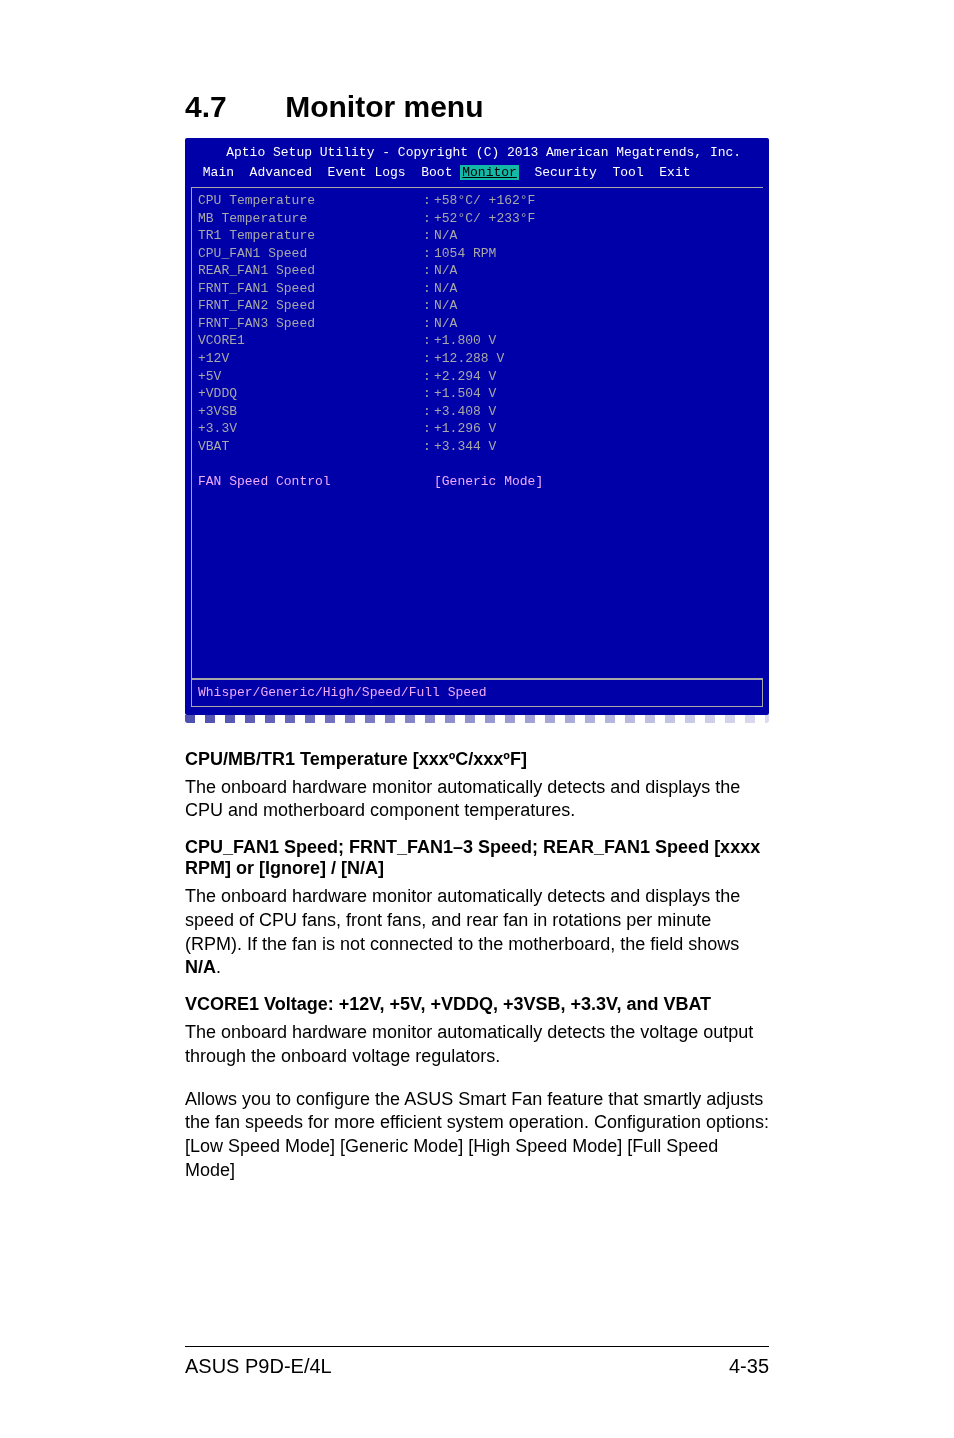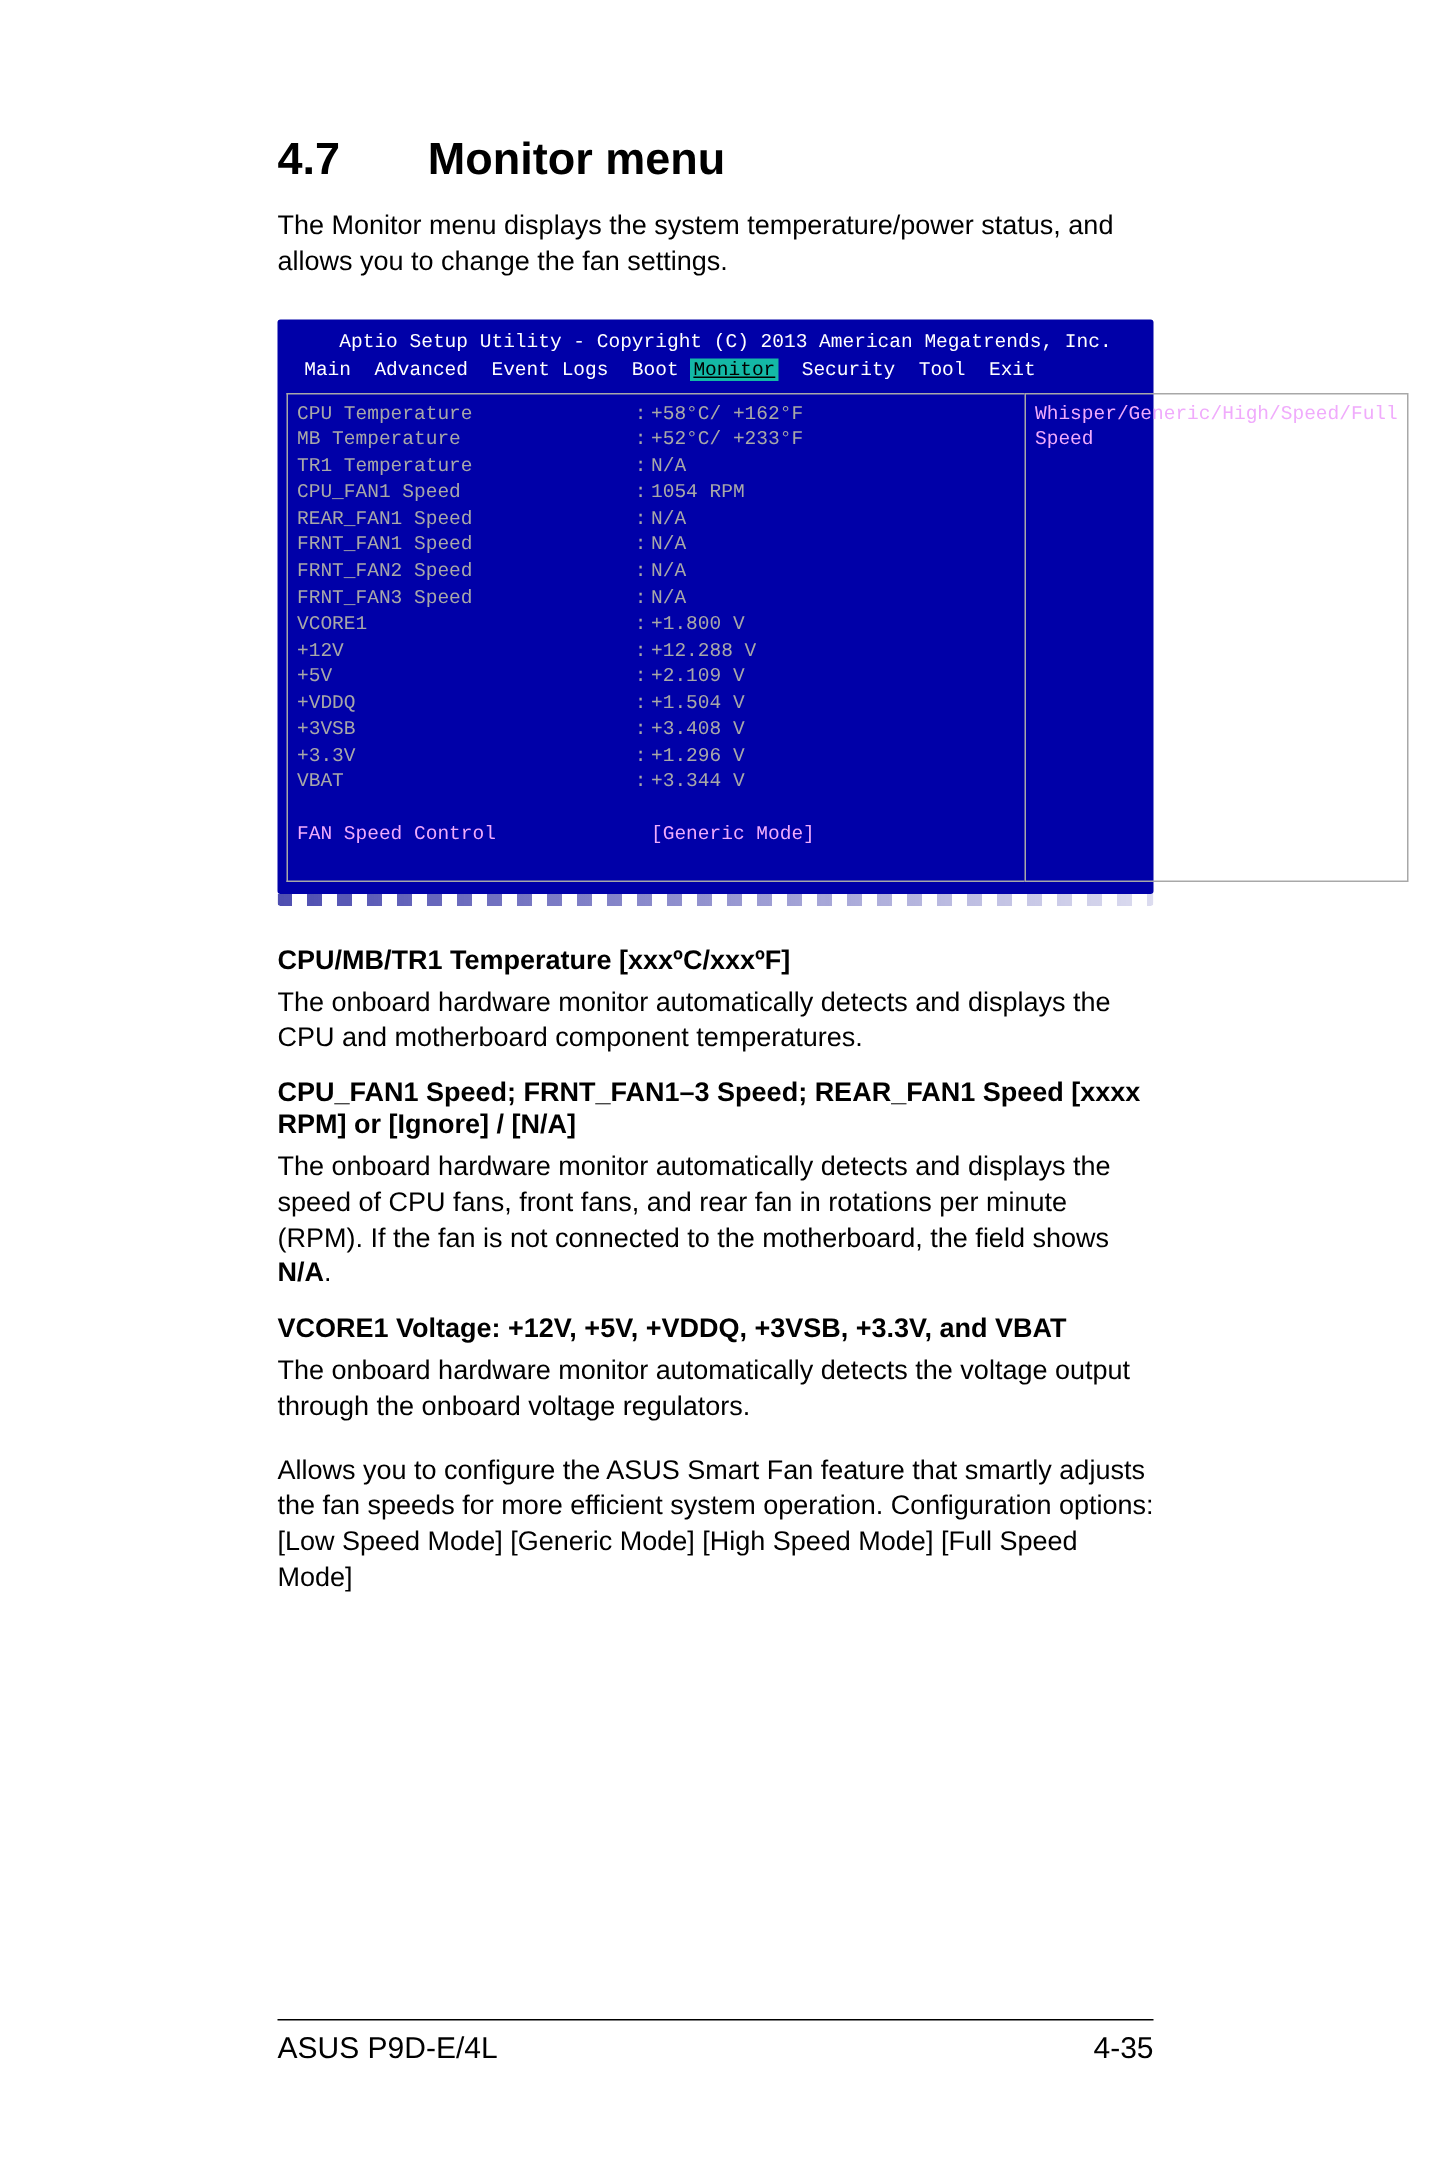--- a/index.html
+++ b/index.html
@@ -59,20 +59,21 @@
   }
   .bios-tabs .tab-sel {
     background: #14b8a6;
     color: #000000;
     padding: 0 2px;
     text-decoration: underline;
   }
   .bios-body {
     display: flex;
     padding: 0 6px 8px 6px;
+    flex-direction: column;
   }
   .bios-left {
     flex: 0 0 492px;
     border-top: 1px solid #a8a8a8;
     border-left: 1px solid #a8a8a8;
     border-bottom: 1px solid #a8a8a8;
     padding: 4px 6px;
     box-sizing: border-box;
   }
   .bios-right {
@@ -142,21 +143,20 @@
 </head>
 <body>
 
 <div class="page">
 
   <div class="heading-row">
     <span class="h-num">4.7</span>
     <span class="h-title">Monitor menu</span>
   </div>
 
-  <div class="intro">The Monitor menu displays the system temperature/power status, and allows you to change the fan settings.</div>
 
   <div class="bios-box">
     <div class="bios-header">    Aptio Setup Utility - Copyright (C) 2013 American Megatrends, Inc.</div>
     <div class="bios-tabs"><span> Main  Advanced  Event Logs  Boot </span><span class="tab-sel">Monitor</span><span>  Security  Tool  Exit</span></div>
     <div class="bios-body">
       <div class="bios-left">
         <div class="bios-row">
           <span class="k">CPU Temperature</span>
           <span class="c">:</span>
           <span class="v">+58°C/ +162°F</span>
@@ -202,21 +202,21 @@
           <span class="v">+1.800 V</span>
         </div>
         <div class="bios-row">
           <span class="k">+12V</span>
           <span class="c">:</span>
           <span class="v">+12.288 V</span>
         </div>
         <div class="bios-row">
           <span class="k">+5V</span>
           <span class="c">:</span>
-          <span class="v">+2.109 V</span>
+          <span class="v">+2.294 V</span>
         </div>
         <div class="bios-row">
           <span class="k">+VDDQ</span>
           <span class="c">:</span>
           <span class="v">+1.504 V</span>
         </div>
         <div class="bios-row">
           <span class="k">+3VSB</span>
           <span class="c">:</span>
           <span class="v">+3.408 V</span>

